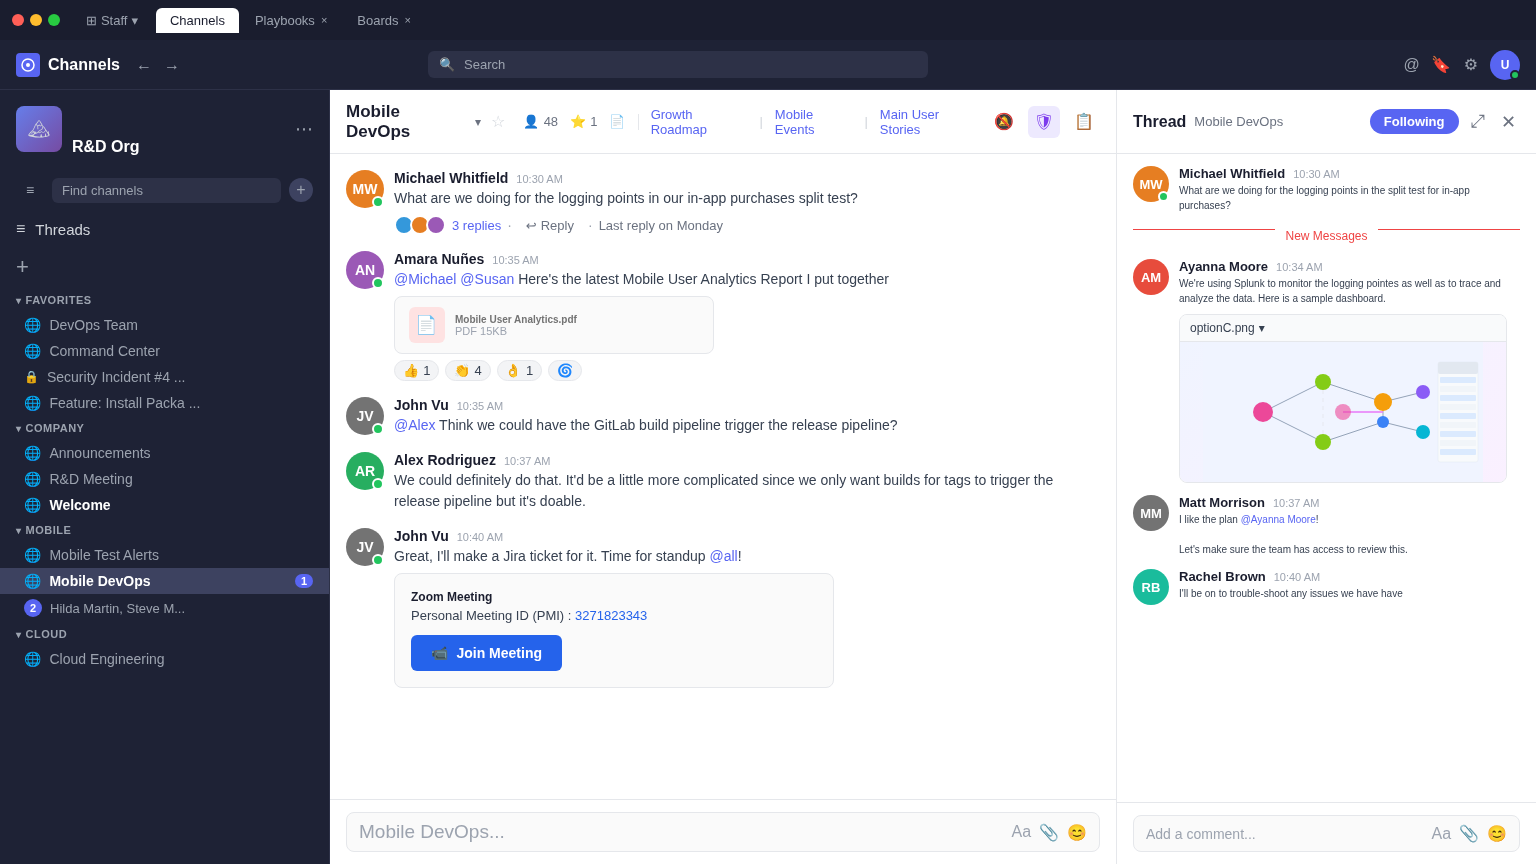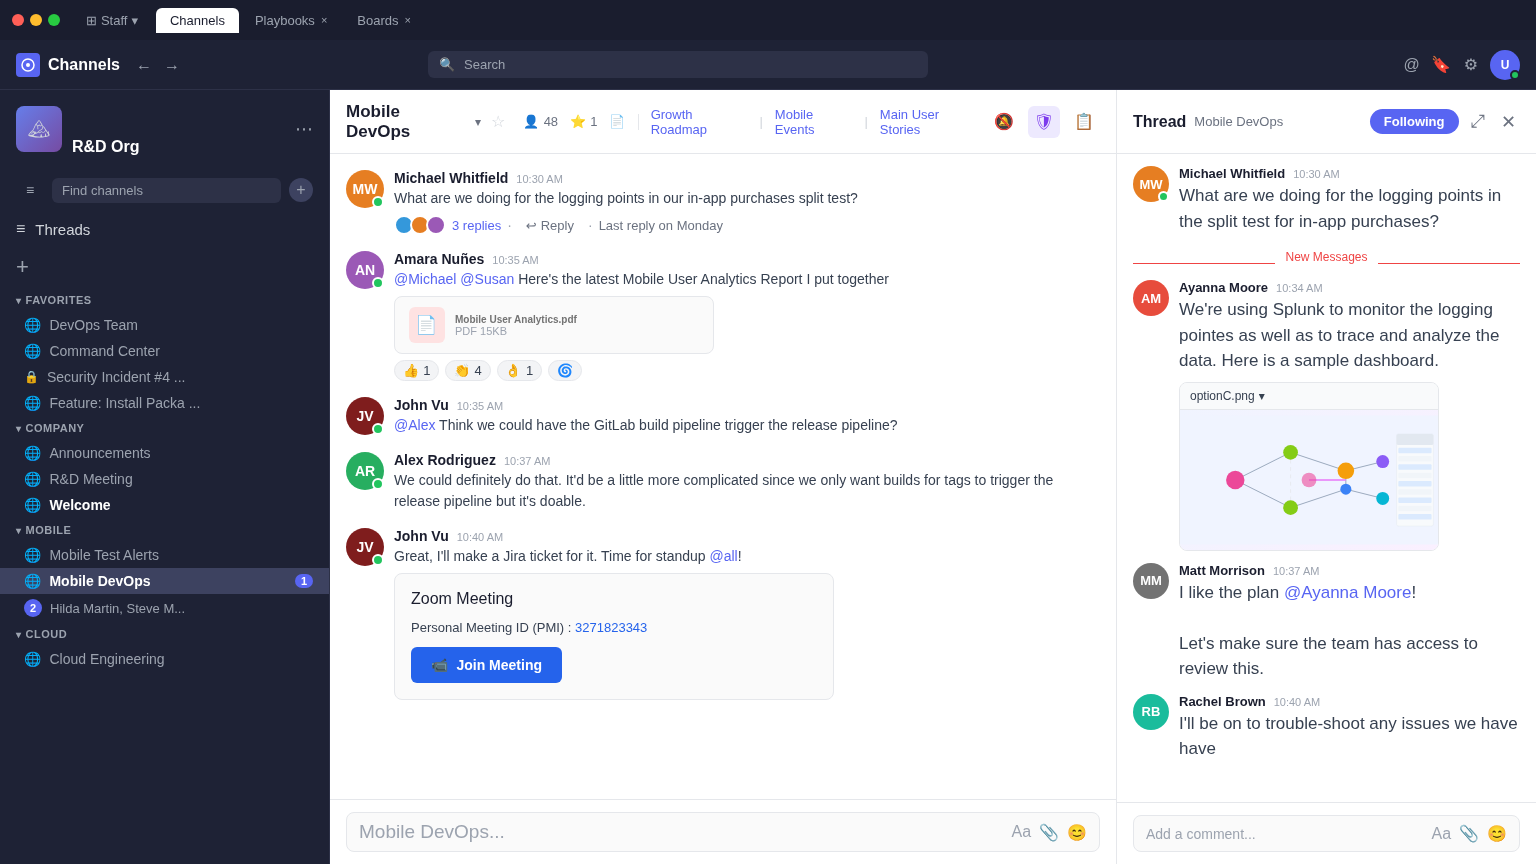--- a/index.html
+++ b/index.html
@@ -232,21 +232,21 @@
     .reaction { display: flex; align-items: center; gap: 4px; background: #f3f4f6; border: 1px solid #e5e7eb; border-radius: 12px; padding: 2px 8px; cursor: pointer; font-size: 13px; color: #374151; }
 
     .zoom-card {
       border: 1px solid #e5e7eb;
       border-radius: 8px;
       padding: 16px;
       margin-top: 6px;
       max-width: 440px;
       background: #fafafa;
     }
-    .zoom-card-title { font-size: 16px; font-weight: 400; color: #1a1d2e; margin-bottom: 12px; }
+    .zoom-card-title { font-size: 12px; font-weight: 700; color: #1a1d2e; margin-bottom: 4px; }
     .zoom-card-meta { font-size: 13px; color: #374151; margin-bottom: 12px; }
     .zoom-meeting-id-link { color: #2563eb; cursor: pointer; text-decoration: none; }
     .join-meeting-btn {
       background: #2563eb;
       color: white;
       border: none;
       border-radius: 6px;
       padding: 10px 20px;
       font-size: 14px;
       font-weight: 600;
@@ -309,37 +309,37 @@
 
     .thread-messages { flex: 1; overflow-y: auto; padding: 12px 16px; display: flex; flex-direction: column; gap: 12px; }
 
     .thread-msg { display: flex; gap: 10px; }
     .thread-msg-avatar { width: 36px; height: 36px; border-radius: 50%; flex-shrink: 0; display: flex; align-items: center; justify-content: center; font-size: 13px; font-weight: 600; color: white; position: relative; }
     .thread-msg-status { width: 11px; height: 11px; background: #22c55e; border-radius: 50%; position: absolute; bottom: 0; right: 0; border: 2px solid white; }
     .thread-msg-body { flex: 1; }
     .thread-msg-header { display: flex; align-items: baseline; gap: 8px; margin-bottom: 2px; }
     .thread-msg-name { font-weight: 700; font-size: 13px; color: #1a1d2e; }
     .thread-msg-time { font-size: 11px; color: #9ca3af; }
-    .thread-msg-text { font-size: 17px; color: #374151; line-height: 1.5; }
+    .thread-msg-text { font-size: 10px; color: #374151; line-height: 1.5; }
 
     .new-messages-divider {
       display: flex;
-      align-items: flex-end;
+      align-items: flex-start;
       gap: 10px;
       margin: 4px 0;
     }
     .new-messages-line { flex: 1; height: 1px; background: #ef4444; }
     .new-messages-label { font-size: 12px; color: #ef4444; font-weight: 500; white-space: nowrap; }
 
     .thread-image-preview {
       margin-top: 8px;
       border: 1px solid #e5e7eb;
       border-radius: 8px;
       overflow: hidden;
-      width: 260px;
+      width: 328px;
     }
     .thread-image-header {
       background: #f9fafb;
       padding: 6px 10px;
       font-size: 12px;
       color: #374151;
       display: flex;
       align-items: center;
       gap: 4px;
       border-bottom: 1px solid #e5e7eb;
@@ -366,21 +366,21 @@
     .thread-comment-input::placeholder { color: #9ca3af; }
     .thread-comment-icon { color: #9ca3af; cursor: pointer; font-size: 16px; }
 
     
     ::-webkit-scrollbar { width: 4px; }
     ::-webkit-scrollbar-track { background: transparent; }
     ::-webkit-scrollbar-thumb { background: #d1d5db; border-radius: 2px; }
 
     .avatar-color-1 { background: #e67e22; }
     .avatar-color-2 { background: #9b59b6; }
-    .avatar-color-3 { background: #7f1d1d; }
+    .avatar-color-3 { background: #737373; }
     .avatar-color-4 { background: #27ae60; }
     .avatar-color-5 { background: #e74c3c; }
     .avatar-color-6 { background: #737373; }
     .avatar-color-7 { background: #1abc9c; }
   </style>
 </head>
 <body>
 
 <div class="app">
 

